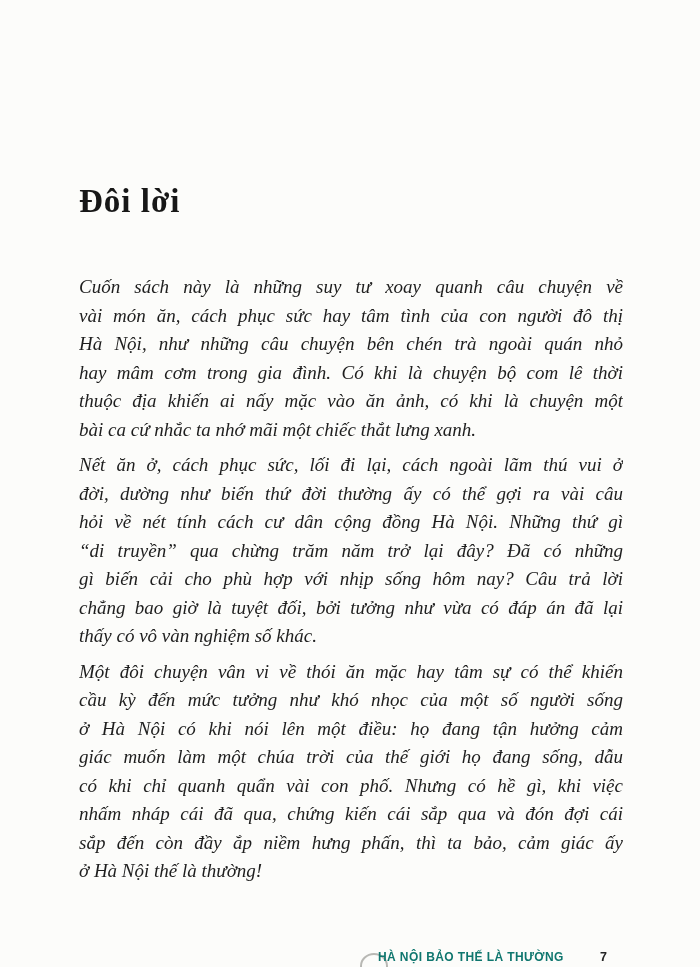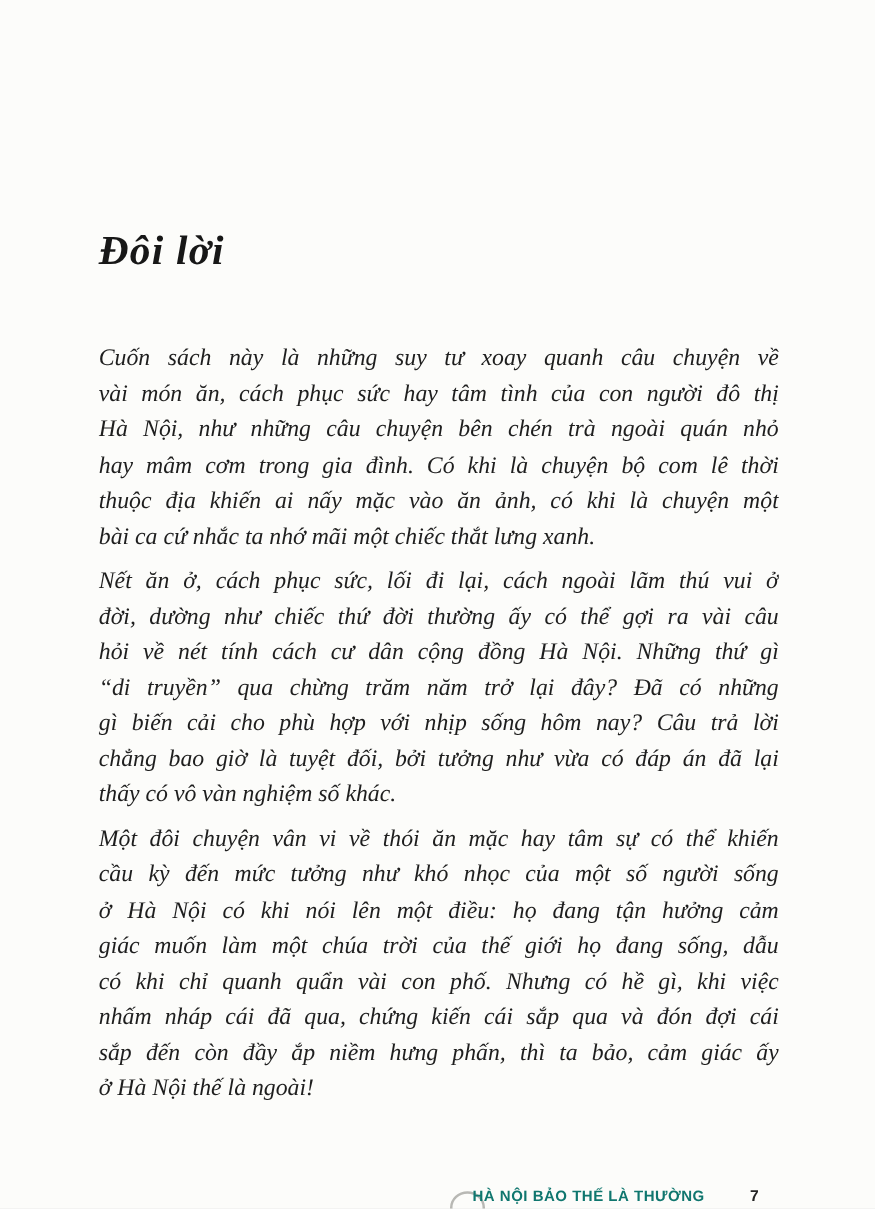--- a/index.html
+++ b/index.html
@@ -18,21 +18,20 @@
   }
   .content {
     position: absolute;
     left: 79px;
     top: 181px;
     width: 544px;
   }
   .book-title {
     margin: 0 0 52px 0;
     font-family: "Liberation Serif", "DejaVu Serif", serif;
-    font-style: italic;
     font-weight: 600;
     font-size: 33px;
     line-height: 40px;
     letter-spacing: 1px;
     color: #171717;
   }
   .para {
     margin: 0 0 7px 0;
     font-style: italic;
   }
@@ -95,36 +94,36 @@
         <div class="para">
           <div class="line">Cuốn sách này là những suy tư xoay quanh câu chuyện về</div>
           <div class="line">vài món ăn, cách phục sức hay tâm tình của con người đô thị</div>
           <div class="line">Hà Nội, như những câu chuyện bên chén trà ngoài quán nhỏ</div>
           <div class="line">hay mâm cơm trong gia đình. Có khi là chuyện bộ com lê thời</div>
           <div class="line">thuộc địa khiến ai nấy mặc vào ăn ảnh, có khi là chuyện một</div>
           <div class="line last">bài ca cứ nhắc ta nhớ mãi một chiếc thắt lưng xanh.</div>
         </div>
         <div class="para">
           <div class="line">Nết ăn ở, cách phục sức, lối đi lại, cách ngoài lãm thú vui ở</div>
-          <div class="line">đời, dường như chiếc thứ đời thường ấy có thể gợi ra vài câu</div>
+          <div class="line">đời, dường như biến thứ đời thường ấy có thể gợi ra vài câu</div>
           <div class="line">hỏi về nét tính cách cư dân cộng đồng Hà Nội. Những thứ gì</div>
           <div class="line">“di truyền” qua chừng trăm năm trở lại đây? Đã có những</div>
           <div class="line">gì biến cải cho phù hợp với nhịp sống hôm nay? Câu trả lời</div>
           <div class="line">chẳng bao giờ là tuyệt đối, bởi tưởng như vừa có đáp án đã lại</div>
           <div class="line last">thấy có vô vàn nghiệm số khác.</div>
         </div>
         <div class="para">
           <div class="line">Một đôi chuyện vân vi về thói ăn mặc hay tâm sự có thể khiến</div>
           <div class="line">cầu kỳ đến mức tưởng như khó nhọc của một số người sống</div>
           <div class="line">ở Hà Nội có khi nói lên một điều: họ đang tận hưởng cảm</div>
           <div class="line">giác muốn làm một chúa trời của thế giới họ đang sống, dẫu</div>
           <div class="line">có khi chỉ quanh quẩn vài con phố. Nhưng có hề gì, khi việc</div>
           <div class="line">nhấm nháp cái đã qua, chứng kiến cái sắp qua và đón đợi cái</div>
           <div class="line">sắp đến còn đầy ắp niềm hưng phấn, thì ta bảo, cảm giác ấy</div>
-          <div class="line last">ở Hà Nội thế là ngoài!</div>
+          <div class="line last">ở Hà Nội thế là thường!</div>
         </div>
       </div>
   </div>
 
   <div class="footer">
     <div class="footer-arc"></div>
     <div class="running-title">HÀ NỘI BẢO THẾ LÀ THƯỜNG</div>
     <div class="page-number">7</div>
   </div>
 </div>

